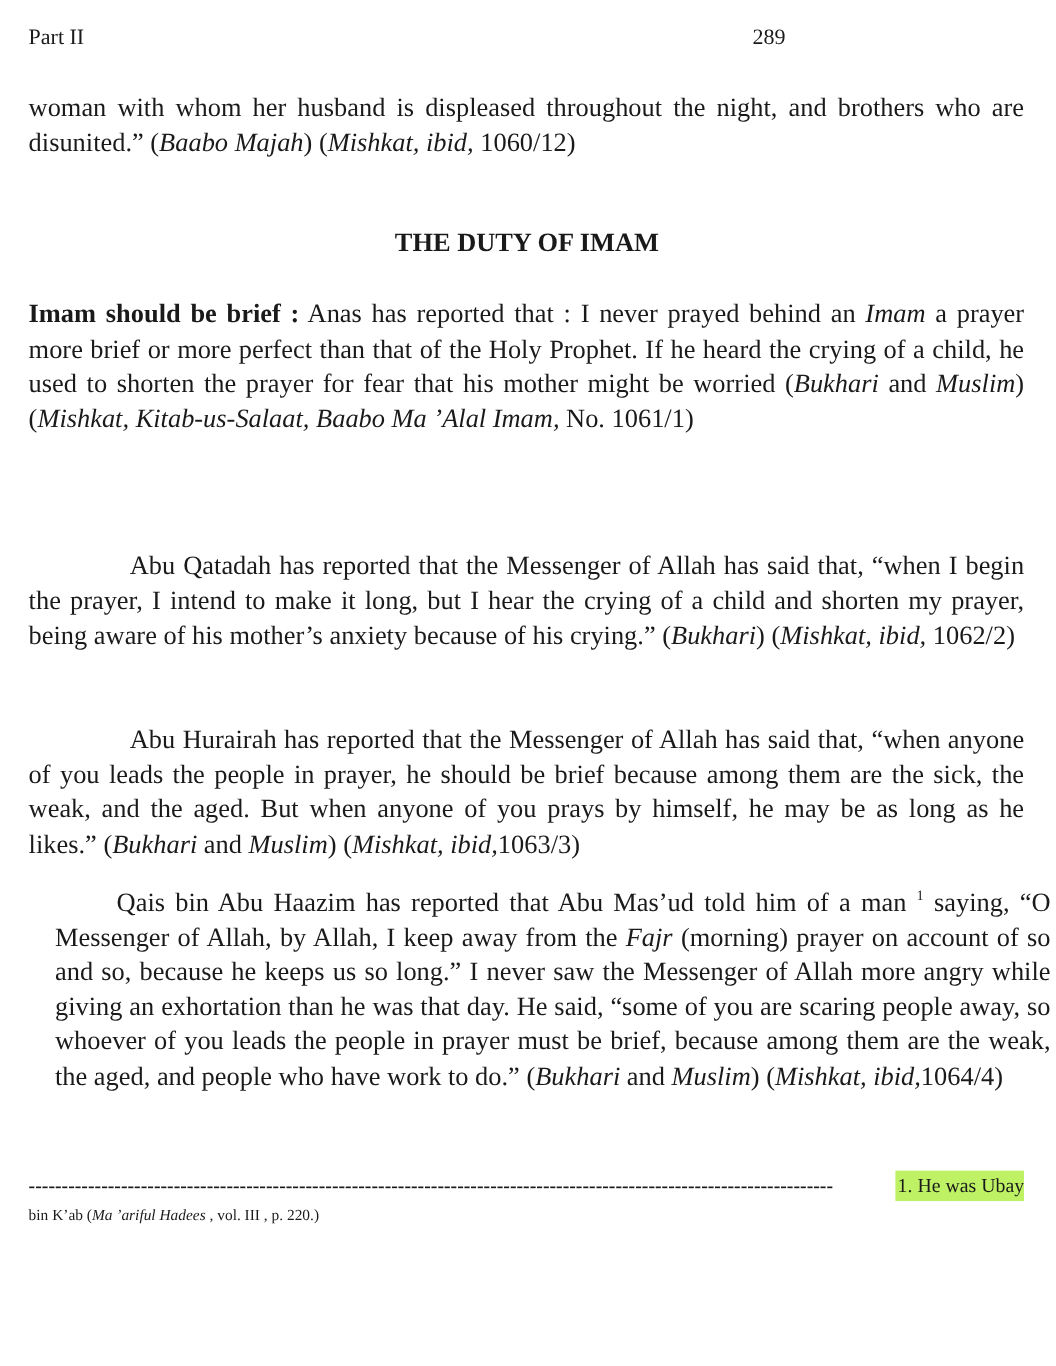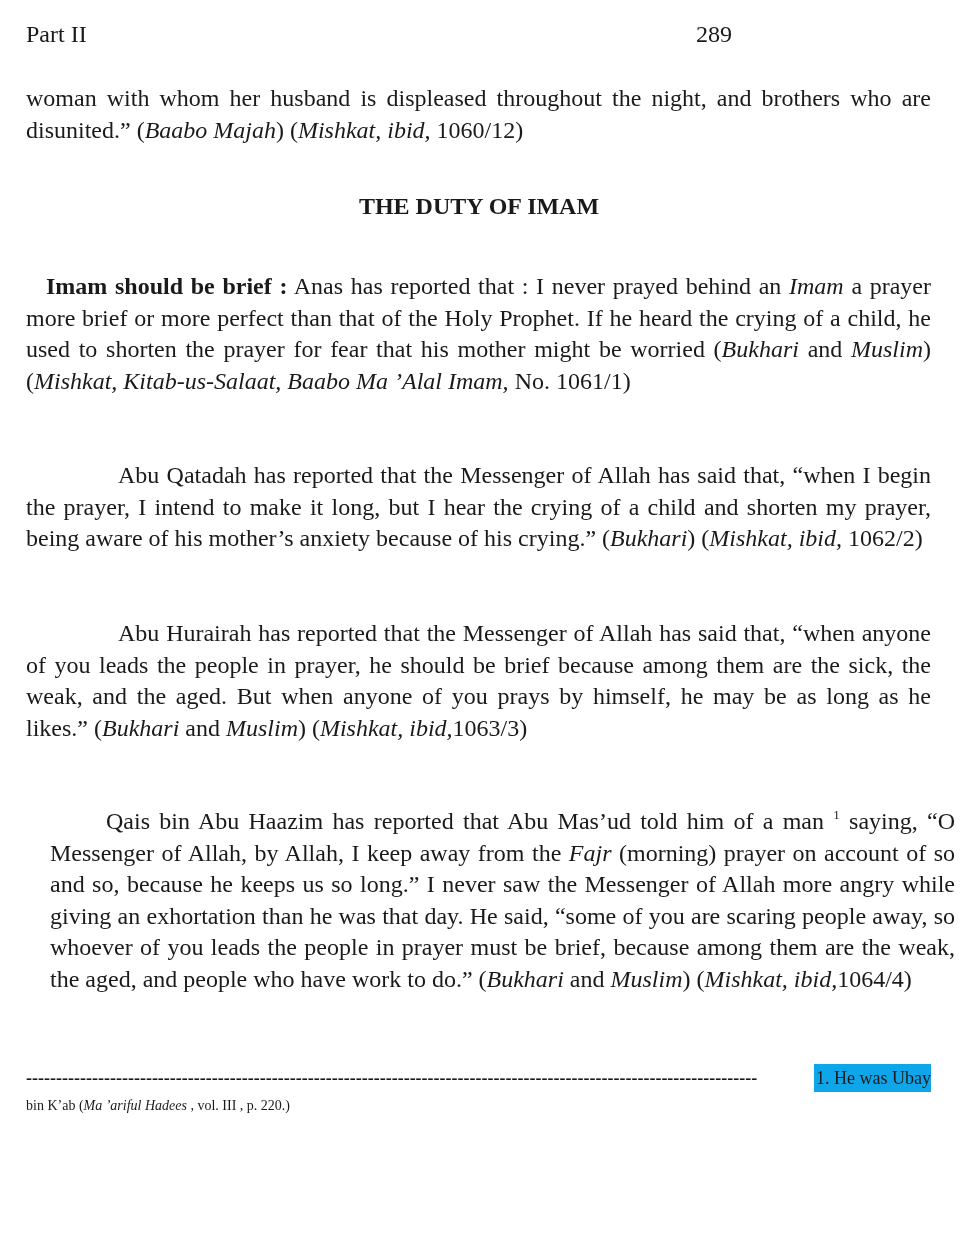--- a/index.html
+++ b/index.html
@@ -3,43 +3,43 @@
 <meta charset="utf-8">
 <style>
   html, body { margin: 0; padding: 0; background: #ffffff; }
   body {
     width: 960px; height: 1242px; position: relative; overflow: hidden;
     font-family: "Liberation Serif", "DejaVu Serif", serif;
     color: #1a1a1a;
   }
   .page-header {
     position: absolute; top: 16px; left: 26px; width: 900px; height: 36px;
-    font-size: 24px; line-height: 36px;
+    font-size: 20px; line-height: 36px;
   }
   .page-header .part { position: absolute; left: 0; }
   .page-header .section { position: absolute; left: 188px; }
-  .page-header .pageno { position: absolute; left: 658px; margin-left: 12px; }
+  .page-header .pageno { position: absolute; left: 658px; }
   .block {
     position: absolute; left: 26px; width: 905px;
     font-size: 24px; line-height: 31.5px; text-align: justify;
   }
   .block i { font-style: italic; }
-  .block b { font-weight: bold; margin-left: 20px; }
-  .indent { text-indent: 92px; }
+  .block b { font-weight: bold; }
+  .indent { text-indent: 92px; margin-top: 40px; }
   .indent-small { text-indent: 56px; margin-left: 24px; }
   .title {
-    position: absolute; top: 190px; left: 0; width: 958px; text-align: center;
+    position: absolute; top: 205px; left: 0; width: 958px; text-align: center;
     font-size: 24px; font-weight: bold; line-height: 32px;
   }
   .footnote-line {
     position: absolute; left: 26px; width: 905px; top: 1064px;
     font-size: 18px; line-height: 28px; white-space: nowrap; overflow: hidden;
   }
   .footnote-line .dashes { letter-spacing: 0px; font-weight: bold; }
-  .footnote-line .fn-right { position: absolute; right: 0; top: 0; background: #0ea5e9; padding-left: 2px; }
+  .footnote-line .fn-right { position: absolute; right: 0; top: 0; background: #bef264; padding-left: 2px; }
   .footnote-cont {
     position: absolute; left: 26px; top: 1092px; font-size: 14px; line-height: 28px;
   }
   sup { font-size: 13px; vertical-align: 10px; line-height: 0; }
 </style>
 </head>
 <body>
 
 <div class="page-header">
   <span class="part">Part II</span>

